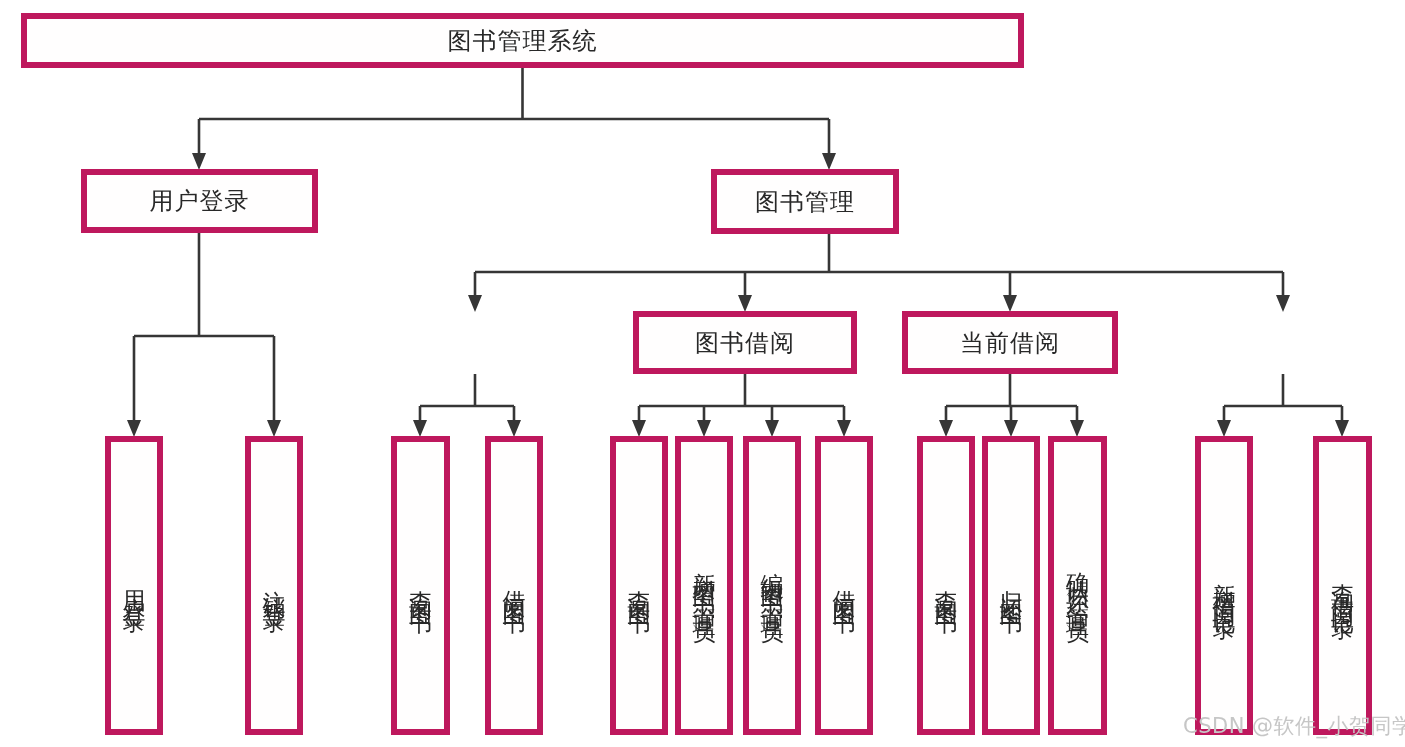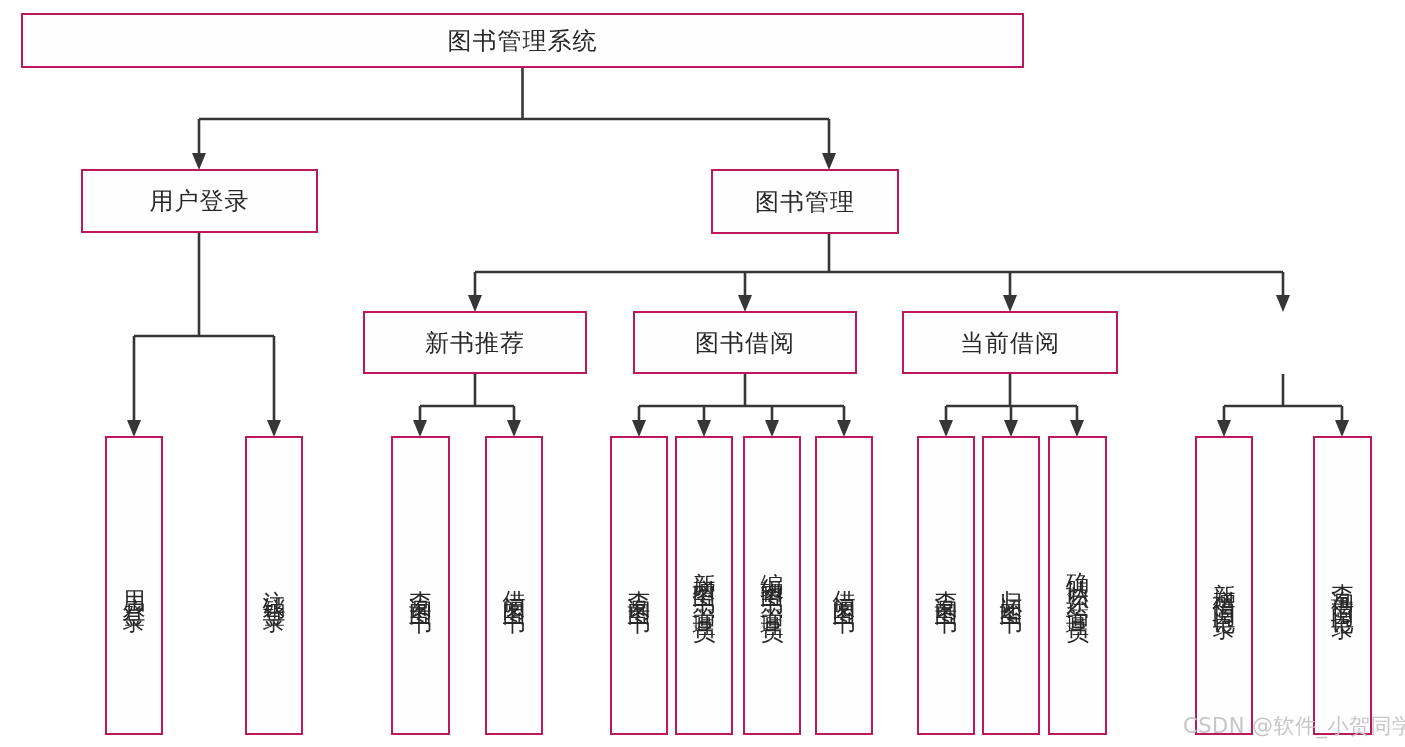--- a/index.html
+++ b/index.html
@@ -7,21 +7,21 @@
     position:relative;
     width:1405px;height:747px;
     background:#ffffff;
     font-family:"DejaVu Sans", sans-serif;
     overflow:hidden;
   }
   .wires{position:absolute;left:0;top:0;width:1405px;height:747px;}
   .node{
     position:absolute;
     box-sizing:border-box;
-    border:2px solid #be185d;
+    border:6px solid #be185d;
     background:#fffefe;
     display:flex;align-items:center;justify-content:center;
     color:#282828;
   }
   .node.h{font-size:24px;letter-spacing:1px;white-space:nowrap;}
   .node.v span{
     writing-mode:vertical-rl;
     text-orientation:mixed;
     font-size:23px;
     letter-spacing:7px;
@@ -70,23 +70,20 @@
     <span>图书管理系统</span>
   </div>
 
   <div class="node h" style="left:81px;top:169px;width:237px;height:64px;">
     <span>用户登录</span>
   </div>
   <div class="node h" style="left:711px;top:169px;width:188px;height:65px;">
     <span>图书管理</span>
   </div>
 
-  <div class="node h" style="left:363px;top:311px;width:224px;height:63px;">
-    <span>新书推荐</span>
-  </div>
   <div class="node h" style="left:902px;top:311px;width:216px;height:63px;">
     <span>当前借阅</span>
   </div>
   <div class="node h" style="left:633px;top:311px;width:224px;height:63px;">
     <span>图书借阅</span>
   </div>
 
   <div class="node v" style="left:105px;top:436px;width:58px;height:299px;">
     <span>用户登录</span>
   </div>

